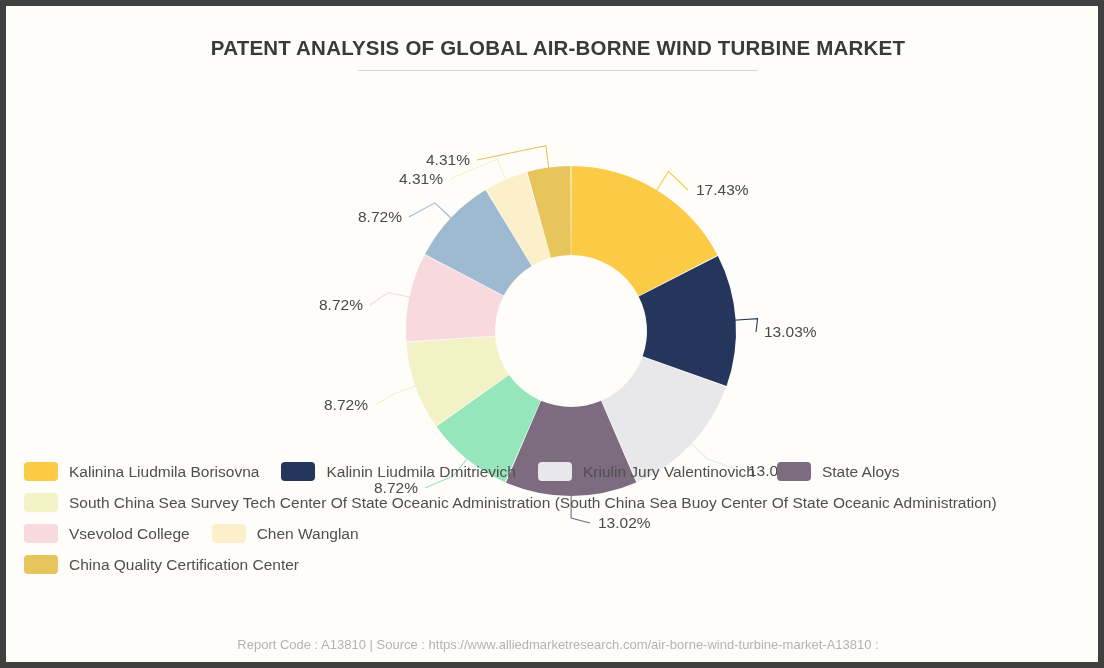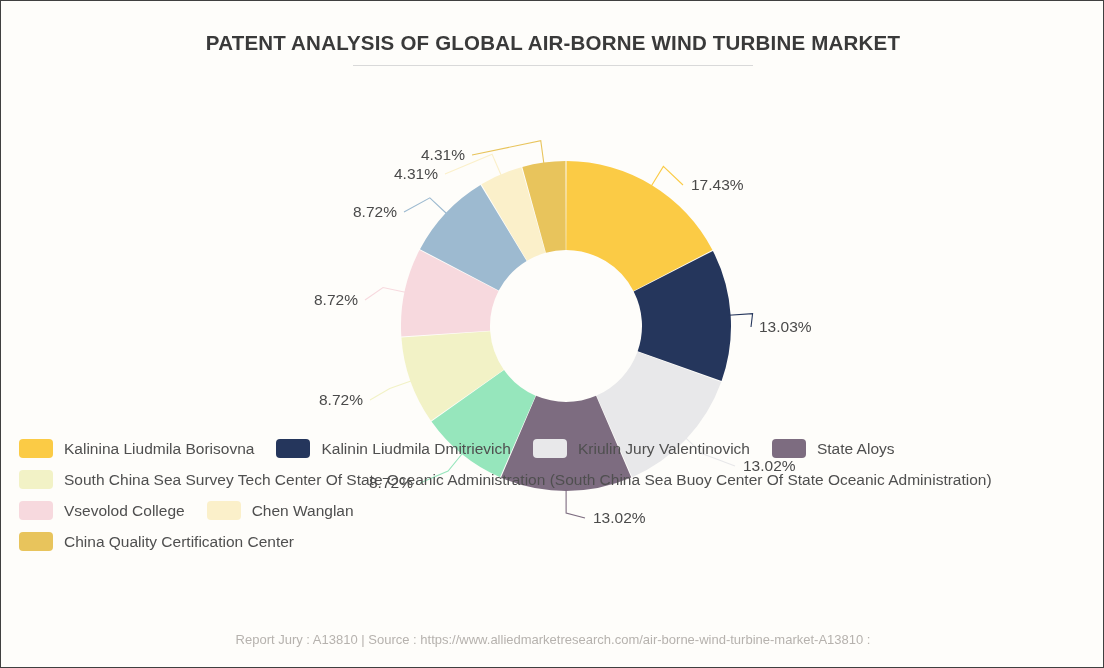--- a/index.html
+++ b/index.html
@@ -13,21 +13,21 @@
     font-family: "DejaVu Sans", sans-serif;
     overflow: hidden;
   }
   #card {
     position: absolute;
     left: 0; top: 0;
     width: 1104px;
     height: 668px;
     box-sizing: border-box;
     background: #FEFDFA;
-    border: 1px solid #404040;
+    border: 6px solid #404040;
   }
 
   
   #title-wrap {
     position: absolute;
     left: 0; top: 30px;
     width: 1104px;
     text-align: center;
   }
   #chart-title {
@@ -67,21 +67,21 @@
   }
   .leader {
     fill: none;
     stroke-width: 1.1;
   }
 
   
   #legend {
     position: absolute;
     left: 18px;
-    top: 432px;
+    top: 450px;
     width: 1070px;
   }
   .legend-row {
     display: flex;
     flex-wrap: nowrap;
     align-items: center;
     height: 31px;
   }
   .legend-item {
     display: flex;
@@ -206,16 +206,16 @@
       </div>
       <div class="legend-row">
         <div class="legend-item">
           <span class="legend-swatch" style="background: rgb(232, 196, 92);"></span>
           <span class="legend-label">China Quality Certification Center</span>
         </div>
       </div>
     </div>
 
   <div id="footer">
-    <span id="footer-text">Report Jury : A13810  |  Source : https://www.alliedmarketresearch.com/air-borne-wind-turbine-market-A13810 :</span>
+    <span id="footer-text">Report Code : A13810  |  Source : https://www.alliedmarketresearch.com/air-borne-wind-turbine-market-A13810 :</span>
   </div>
 
 </div>
 
 </body></html>

